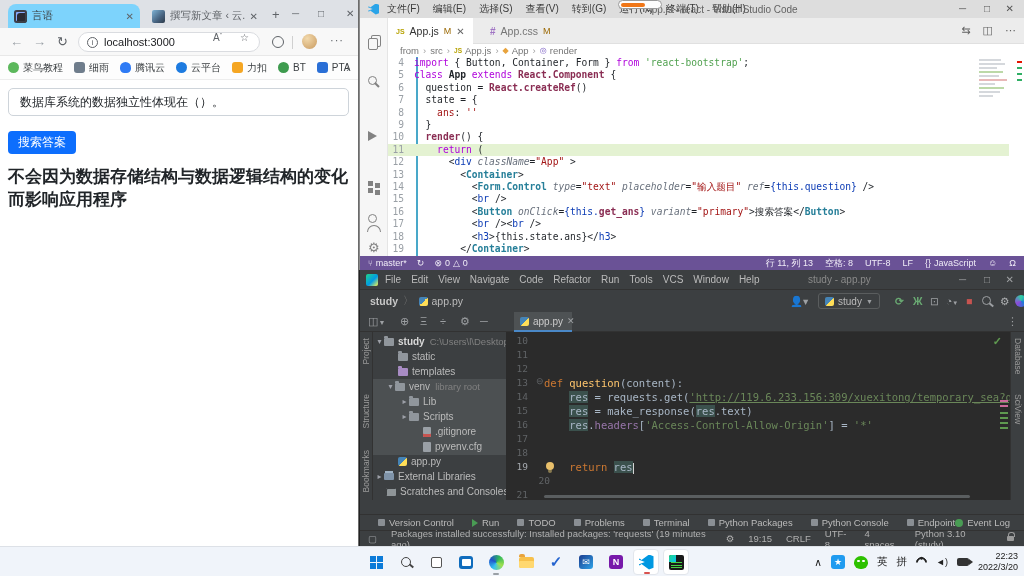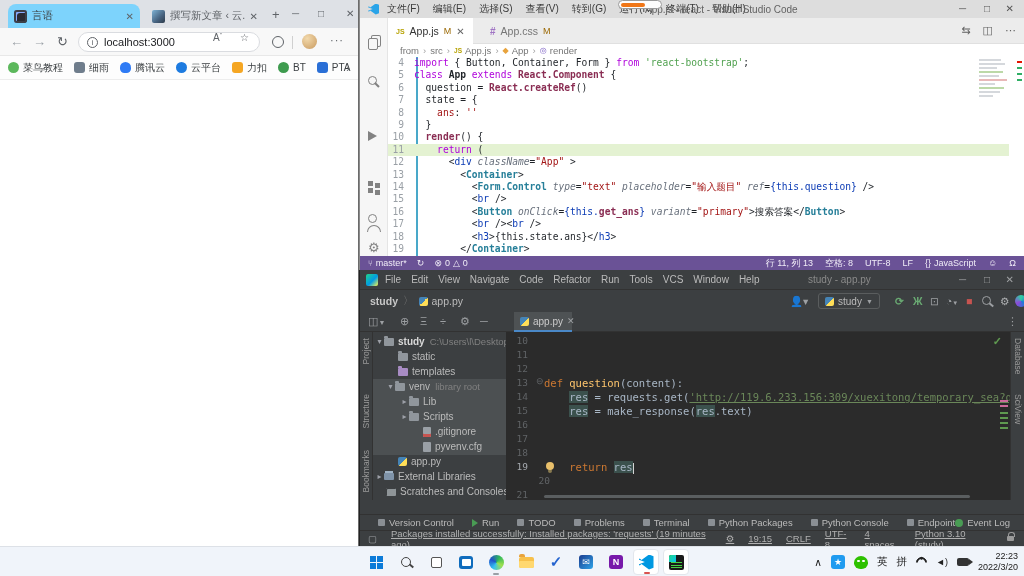--- a/index.html
+++ b/index.html
@@ -135,21 +135,21 @@
   .rmark{position:absolute;width:8px;height:2px;}
   .hscroll{position:absolute;height:3px;background:#5a5e60;border-radius:2px;}
   .pyc-context{position:absolute;left:146px;right:14px;top:230px;height:14px;background:#313335;color:#8c8c8c;font-size:9.5px;font-family:"DejaVu Sans Mono",monospace;display:flex;align-items:center;padding-left:40px;}
   .pyc-btoolbar{position:absolute;left:0;right:0;top:244px;height:16px;background:#3c3f41;border-top:1px solid #323232;display:flex;align-items:center;font-size:9.5px;color:#bbb;}
   .tbtn{display:flex;align-items:center;gap:4px;margin-left:18px;}
   .tbi{width:7px;height:7px;background:#8a8f94;border-radius:1px;flex:none;}
   .tbi.run{width:0;height:0;background:none;border-left:6px solid #499c54;border-top:4px solid transparent;border-bottom:4px solid transparent;border-radius:0;}
   .tbi.evt{width:8px;height:8px;border-radius:50%;background:#499c54;}
   .evtlog{position:absolute;right:14px;display:flex;align-items:center;gap:4px;}
   .pyc-status{position:absolute;left:0;right:0;top:260px;height:16px;background:#3c3f41;border-top:1px solid #323232;display:flex;align-items:center;font-size:9.5px;color:#b0b0b0;}
-  .pst{margin-left:14px;text-decoration:underline;}
+  .pst{margin-left:14px;}
   .lock{width:7px;height:5px;background:#9a9a9a;border-radius:1px;position:relative;margin-left:14px;}
   .lock::before{content:"";position:absolute;top:-4px;left:1px;width:5px;height:4px;border:1.2px solid #9a9a9a;border-bottom:none;border-radius:3px 3px 0 0;}
 
   
   .taskbar{position:absolute;left:0;top:546px;width:1024px;height:30px;background:#f0f4fa;border-top:1px solid #dde1e7;}
   .tb-center{position:absolute;left:363px;top:2px;display:flex;gap:4px;}
   .tb-ico{width:26px;height:26px;border-radius:4px;display:flex;align-items:center;justify-content:center;position:relative;}
   .tb-ico.activeapp{background:#ffffff;border:1px solid #e2e6ec;}
   .runline{position:absolute;bottom:0px;left:10px;width:6px;height:2.5px;border-radius:2px;background:#9aa0a6;}
   .runline.red{background:#d9534f;}
@@ -248,20 +248,25 @@
       <span class="bm">
           <i class="bm-ico" style="background:#3e9b4f;border-radius:50%;"></i>
           <span>BT</span>
         </span>
       <span class="bm">
           <i class="bm-ico" style="background:#2a6fd6;"></i>
           <span>PTA</span>
         </span>
       <span class="bm-chevron">›</span>
     </div>
+    <div class="edge-page">
+      <input class="qinput" value="数据库系统的数据独立性体现在（）。" style="">
+      <button class="searchbtn">搜索答案</button>
+      <div class="answer">不会因为数据存储结构与数据逻辑结构的变化而影响应用程序</div>
+    </div>
   </div>
 
   <div class="vsc">
     <div class="vsc-title">
       <span class="vsc-logo"></span>
       <span><span class="vmenu">文件(F)</span><span class="vmenu">编辑(E)</span><span class="vmenu">选择(S)</span><span class="vmenu">查看(V)</span><span class="vmenu">转到(G)</span><span class="vmenu">运行(R)</span><span class="vmenu">终端(T)</span><span class="vmenu">帮助(H)</span></span>
       <span class="vsc-wtitle">App.js - react - Visual Studio Code</span>
       <span class="vwc" style="right:58px;">─</span>
       <span class="vwc" style="right:34px;">□</span>
       <span class="vwc" style="right:10px;">✕</span>
@@ -552,20 +557,21 @@
       <div class="prow" style="top:58px;">
           <span class="pnum">14</span>
           <span class="ptxt"><span class="pd">    </span><span class="ph">res</span><span class="pd"> = requests.get(</span><span class="pu">'http://119.6.233.156:309/xuexitong/temporary_sea?question='</span></span>
         </div>
       <div class="prow" style="top:72px;">
           <span class="pnum">15</span>
           <span class="ptxt"><span class="pd">    </span><span class="ph">res</span><span class="pd"> = make_response(</span><span class="ph">res</span><span class="pd">.text)</span></span>
         </div>
       <div class="prow" style="top:86px;">
           <span class="pnum">16</span>
+          <span class="ptxt"><span class="pd">    </span><span class="ph">res</span><span class="pd">.</span><span class="pa">headers</span><span class="pd">[</span><span class="ps">'Access-Control-Allow-Origin'</span><span class="pd">] = </span><span class="ps">'*'</span></span>
         </div>
       <div class="prow" style="top:100px;">
           <span class="pnum">17</span>
         </div>
       <div class="prow" style="top:114px;">
           <span class="pnum">18</span>
         </div>
       <div class="prow" style="top:128px;">
           <span class="pnum" style="color:#a4a8ad;">19</span>
           <span class="ptxt"><span class="pd">    </span><span class="pk">return </span><span class="ph">res</span><span class="pcur"></span></span>

